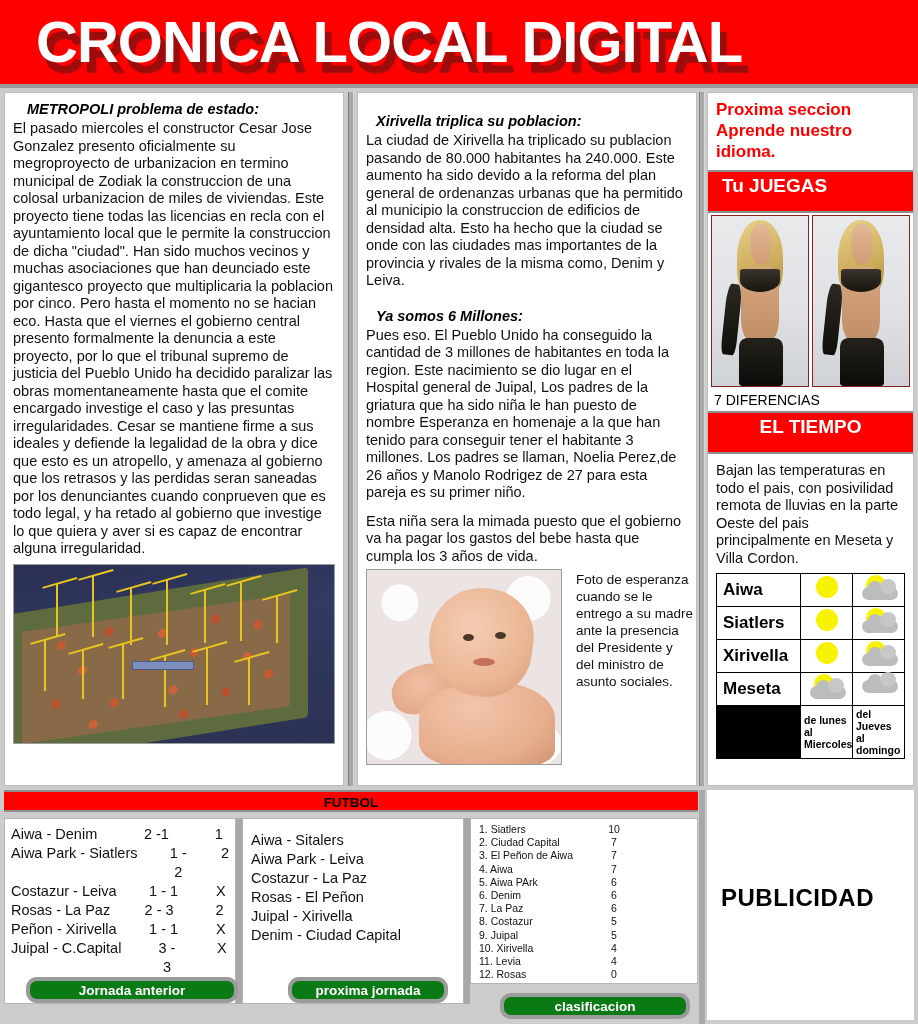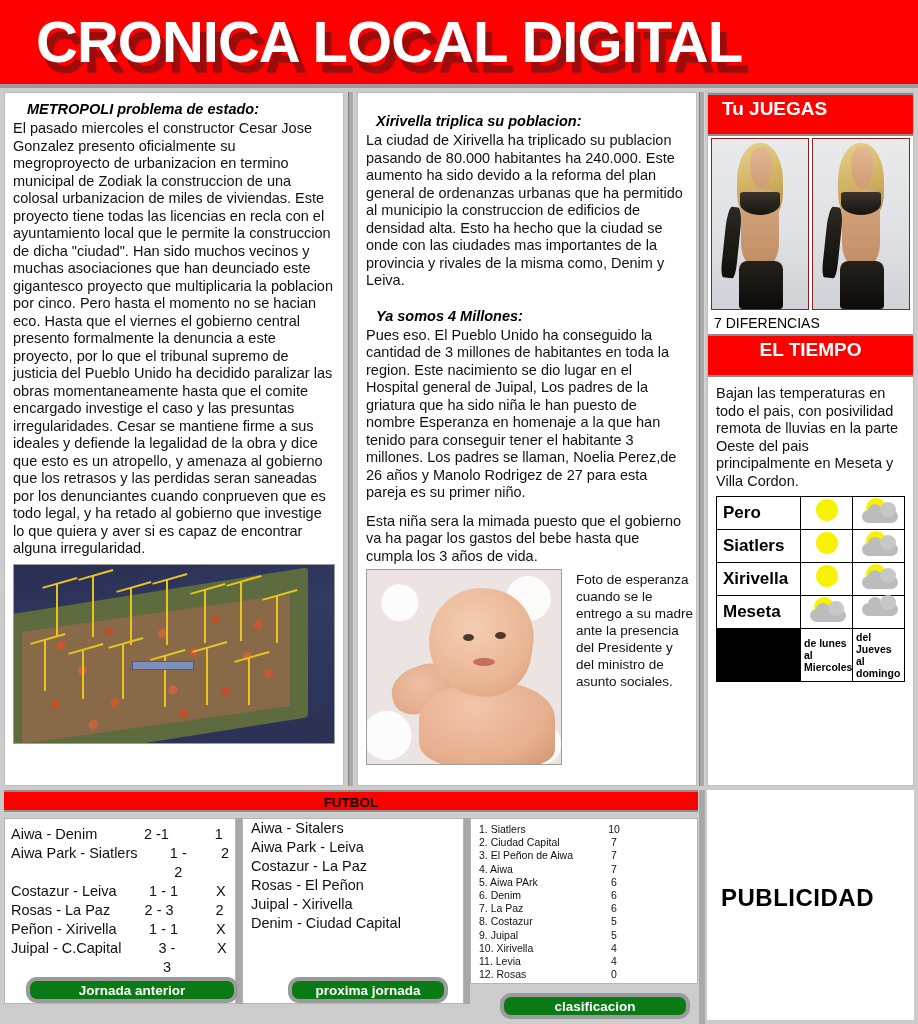--- a/index.html
+++ b/index.html
@@ -261,21 +261,21 @@
     background: #fe0000; color: #000; font-weight: bold; font-size: 13.5px;
     text-align: center; line-height: 22px;
     border-top: 2px solid #8e8e8e; border-bottom: 2px solid #8e8e8e;
   }
   .fb-results {
     position: absolute; left: 4px; top: 818px; width: 232px; height: 186px;
     background: #fff; border: 1px solid #b5b5b5; padding: 6px 4px 0 6px;
   }
   .fb-fixtures {
     position: absolute; left: 242px; top: 818px; width: 222px; height: 186px;
-    background: #fff; border: 1px solid #b5b5b5; padding: 0 4px 0 8px;
+    background: #fff; border: 1px solid #b5b5b5; padding: 12px 4px 0 8px;
   }
   .fb-table {
     position: absolute; left: 470px; top: 818px; width: 228px; height: 166px;
     background: #fff; border: 1px solid #b5b5b5; padding: 4px 6px 0 8px;
   }
   .match-row {
     display: flex; font-size: 14.5px; line-height: 19px; color: #111; gap: 32px;
   }
   .match-row .teams { width: 132px; white-space: nowrap; }
   .match-row .score { width: 50px; text-align: center; }
@@ -355,41 +355,44 @@
       <div class="crane" style="left:234px; top:92px;  height:48px;"></div>
       <div class="city-sign"></div>
     </div>
   </div>
 
   <div class="divider-1"></div>
 
   <div class="col-mid">
     <h2 class="headline tight">Xirivella triplica su poblacion:</h2>
     <p class="body">La ciudad de Xirivella ha triplicado su publacion pasando de 80.000 habitantes ha 240.000. Este aumento ha sido devido a la reforma del plan general de ordenanzas urbanas que ha permitido al municipio la construccion de edificios de densidad alta. Esto ha hecho que la ciudad se onde con las ciudades mas importantes de la provincia y rivales de la misma como, Denim y Leiva.</p>
-    <h2 class="headline tight" style="margin-top:18px;">Ya somos 4 Millones:</h2>
+    <h2 class="headline tight" style="margin-top:18px;">Ya somos 6 Millones:</h2>
     <p class="body">Pues eso. El Pueblo Unido ha conseguido la cantidad de 3 millones de habitantes en toda la region. Este nacimiento se dio lugar en el Hospital general de Juipal, Los padres de la griatura que ha sido niña le han puesto de nombre Esperanza en homenaje a la que han tenido para conseguir tener el habitante 3 millones. Los padres se llaman, Noelia Perez,de 26 años y Manolo Rodrigez de 27 para esta pareja es su primer niño.</p>
     <p class="body">Esta niña sera la mimada puesto que el gobierno va ha pagar los gastos del bebe hasta que cumpla los 3 años de vida.</p>
 
     <div class="mid-photo-wrap">
       <div class="baby-photo">
         <div class="baby-blanket"></div>
         <div class="baby-arm"></div>
         <div class="baby-body"></div>
         <div class="baby-head"></div>
         <div class="baby-eye" style="left:96px;  top:64px;"></div>
         <div class="baby-eye" style="left:128px; top:62px;"></div>
         <div class="baby-mouth"></div>
       </div>
       <div class="caption">Foto de esperanza cuando se le entrego a su madre ante la presencia del Presidente y del ministro de asunto sociales.</div>
     </div>
   </div>
 
   <div class="divider-2"></div>
 
   <div class="col-right">
+    <div class="promo-box">
+      <div class="promo-text">Proxima seccion Aprende nuestro idioma.</div>
+    </div>
 
     <div class="red-bar left-pad">Tu JUEGAS</div>
 
     <div class="game-photos">
       <div class="game-photo">
         <div class="gp-hair"></div>
         <div class="gp-face"></div>
         <div class="gp-torso"></div>
         <div class="gp-bra"></div>
         <div class="gp-glove"></div>
@@ -407,21 +410,21 @@
 
     <div class="plain-label">7 DIFERENCIAS</div>
 
     <div class="red-bar">EL TIEMPO</div>
 
     <div class="tiempo-text">Bajan las temperaturas en todo el pais, con posivilidad remota de lluvias en la parte Oeste del pais principalmente en Meseta y Villa Cordon.</div>
 
     <table class="weather">
       <tbody>
           <tr>
-        <td class="w-city">Pero</td>
+        <td class="w-city">Aiwa</td>
         <td class="w-icon">
           <span class="ico"><span class="sun"></span></span>
         </td>
         <td class="w-icon">
           <span class="ico"><span class="sun small"></span><span class="cloud"></span></span>
         </td>
       </tr>
       <tr>
         <td class="w-city">Siatlers</td>
         <td class="w-icon">

